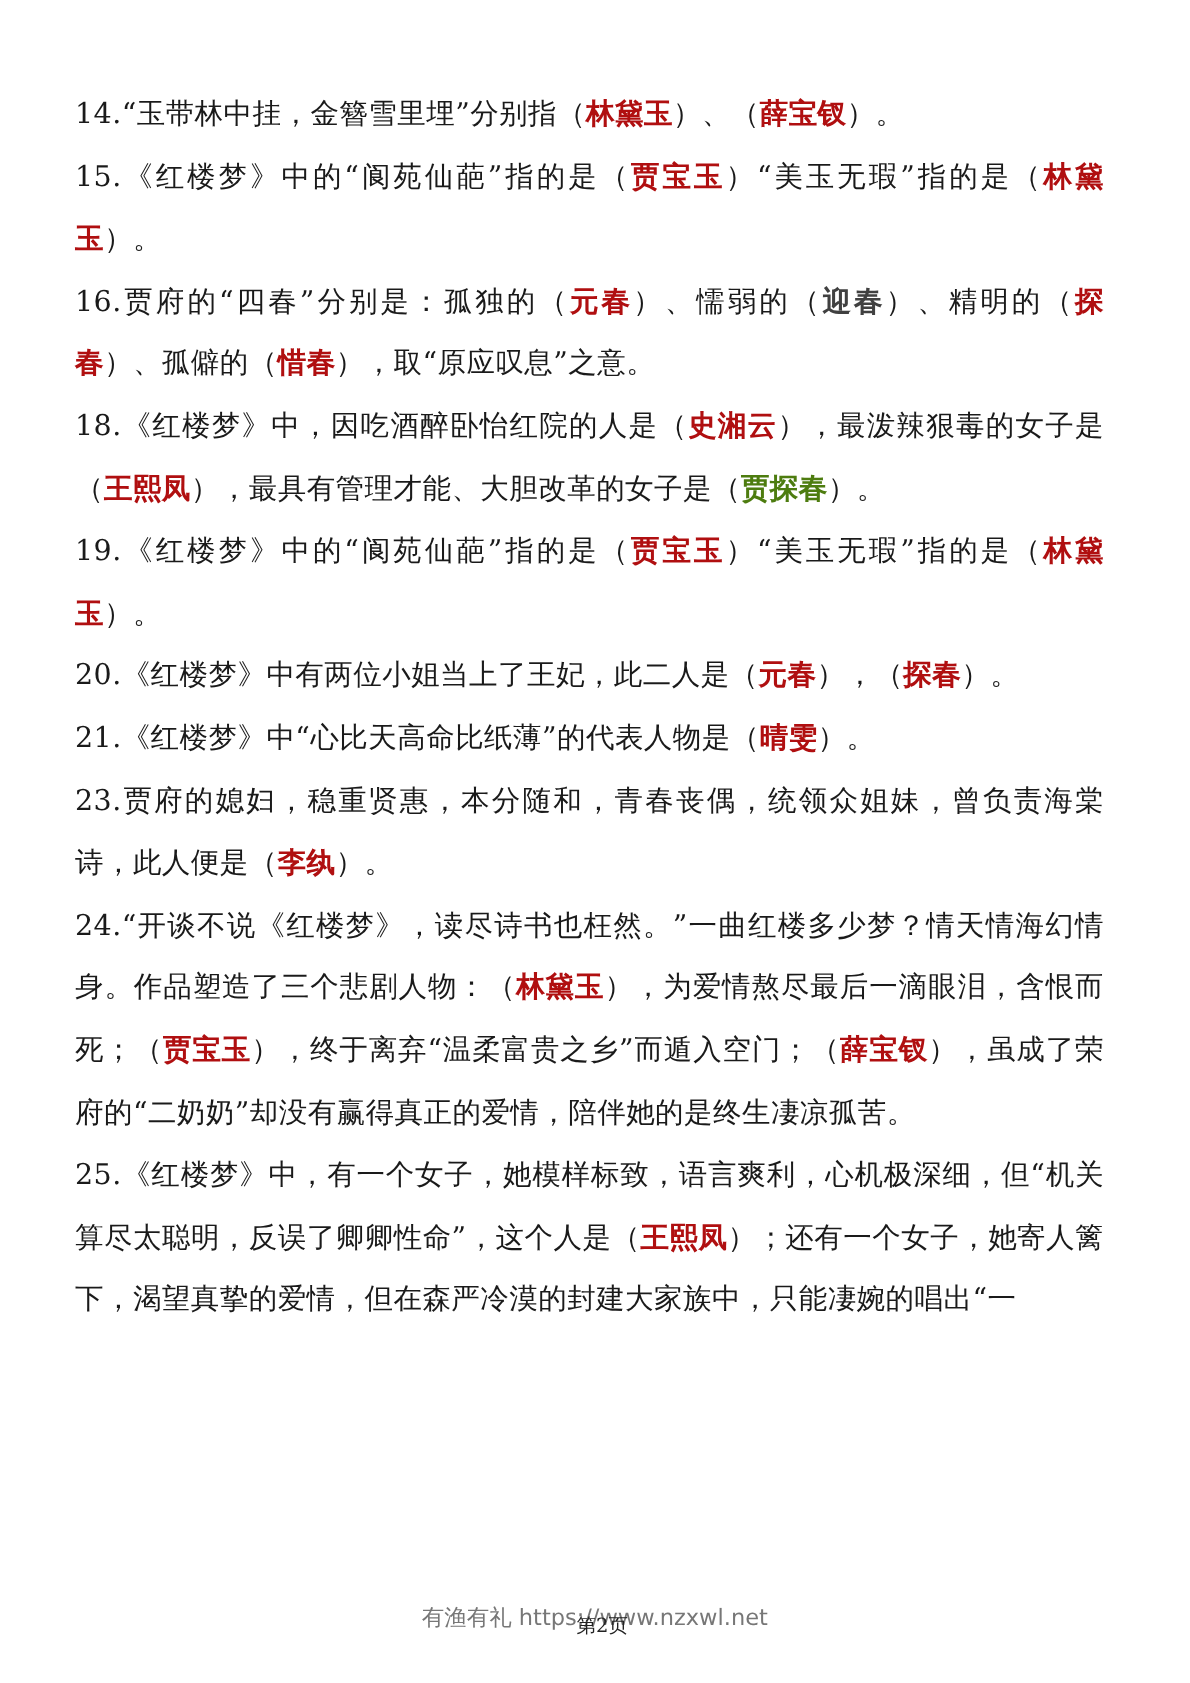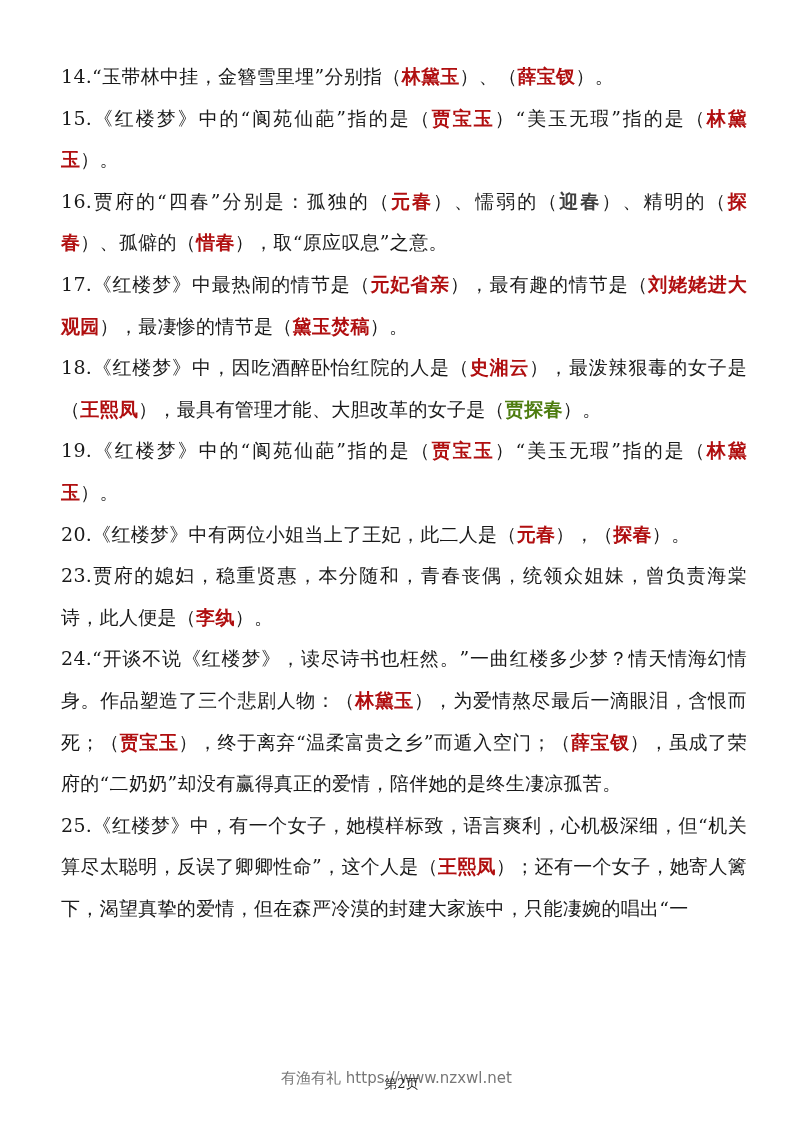--- a/index.html
+++ b/index.html
@@ -10,21 +10,21 @@
     body {
       width: 793px;
       height: 1122px;
       position: relative;
       overflow: hidden;
       font-family: "DejaVu Serif", "Liberation Serif", serif;
       color: #1a1a1a;
     }
     .page {
       position: absolute;
-      left: 61px;
+      left: 50px;
       top: 56px;
       width: 686px;
     }
     .q {
       font-size: 19px;
       line-height: 41.6px;
       text-align: justify;
       letter-spacing: 0.3px;
       margin: 0;
     }
@@ -55,23 +55,23 @@
       box-sizing: border-box;
     }
   </style>
 </head>
 <body>
 
 <div class="page" id="doc">
     <p class="q"><span>14.“玉带林中挂，金簪雪里埋”分别指（</span><span class="ans" style="color: rgb(176, 15, 16);">林黛玉</span><span>）、（</span><span class="ans" style="color: rgb(176, 15, 16);">薛宝钗</span><span>）。</span></p>
     <p class="q"><span>15.《红楼梦》中的“阆苑仙葩”指的是（</span><span class="ans" style="color: rgb(176, 15, 16);">贾宝玉</span><span>）“美玉无瑕”指的是（</span><span class="ans" style="color: rgb(176, 15, 16);">林黛玉</span><span>）。</span></p>
     <p class="q"><span>16.贾府的“四春”分别是：孤独的（</span><span class="ans" style="color: rgb(176, 15, 16);">元春</span><span>）、懦弱的（</span><span class="ans" style="color: #404040;">迎春</span><span>）、精明的（</span><span class="ans" style="color: rgb(176, 15, 16);">探春</span><span>）、孤僻的（</span><span class="ans" style="color: rgb(176, 15, 16);">惜春</span><span>），取“原应叹息”之意。</span></p>
-    <p class="q"><span>17.《红楼梦》中最热闹的情节是（</span><span class="ans" style="color: rgb(176, 15, 16);">元妃省亲</span><span>），最有趣的情节是（</span><span class="ans" style="color: rgb(176, 15, 16);">刘姥姥进大观园</span><span>），最凄惨的情节是（</span><span class="ans" style="color: rgb(176, 15, 16);">黛玉焚稿</span><span>）。</span></p>
     <p class="q"><span>18.《红楼梦》中，因吃酒醉卧怡红院的人是（</span><span class="ans" style="color: rgb(176, 15, 16);">史湘云</span><span>），最泼辣狠毒的女子是（</span><span class="ans" style="color: rgb(176, 15, 16);">王熙凤</span><span>），最具有管理才能、大胆改革的女子是（</span><span class="ans" style="color: #4d7c0f;">贾探春</span><span>）。</span></p>
     <p class="q"><span>19.《红楼梦》中的“阆苑仙葩”指的是（</span><span class="ans" style="color: rgb(176, 15, 16);">贾宝玉</span><span>）“美玉无瑕”指的是（</span><span class="ans" style="color: rgb(176, 15, 16);">林黛玉</span><span>）。</span></p>
     <p class="q"><span>20.《红楼梦》中有两位小姐当上了王妃，此二人是（</span><span class="ans" style="color: rgb(176, 15, 16);">元春</span><span>），（</span><span class="ans" style="color: rgb(176, 15, 16);">探春</span><span>）。</span></p>
+    <p class="q"><span>21.《红楼梦》中“心比天高命比纸薄”的代表人物是（</span><span class="ans" style="color: rgb(176, 15, 16);">晴雯</span><span>）。</span></p>
     <p class="q"><span>23.贾府的媳妇，稳重贤惠，本分随和，青春丧偶，统领众姐妹，曾负责海棠诗，此人便是（</span><span class="ans" style="color: rgb(176, 15, 16);">李纨</span><span>）。</span></p>
     <p class="q"><span>24.“开谈不说《红楼梦》，读尽诗书也枉然。”一曲红楼多少梦？情天情海幻情身。作品塑造了三个悲剧人物：（</span><span class="ans" style="color: rgb(176, 15, 16);">林黛玉</span><span>），为爱情熬尽最后一滴眼泪，含恨而死；（</span><span class="ans" style="color: rgb(176, 15, 16);">贾宝玉</span><span>），终于离弃“温柔富贵之乡”而遁入空门；（</span><span class="ans" style="color: rgb(176, 15, 16);">薛宝钗</span><span>），虽成了荣府的“二奶奶”却没有赢得真正的爱情，陪伴她的是终生凄凉孤苦。</span></p>
     <p class="q"><span>25.《红楼梦》中，有一个女子，她模样标致，语言爽利，心机极深细，但“机关算尽太聪明，反误了卿卿性命”，这个人是（</span><span class="ans" style="color: rgb(176, 15, 16);">王熙凤</span><span>）；还有一个女子，她寄人篱下，渴望真挚的爱情，但在森严冷漠的封建大家族中，只能凄婉的唱出“一</span></p>
   </div>
 
 <div class="watermark">有渔有礼 https://www.nzxwl.net</div>
 <div class="pageno">第2页</div>
 
 </body></html>

